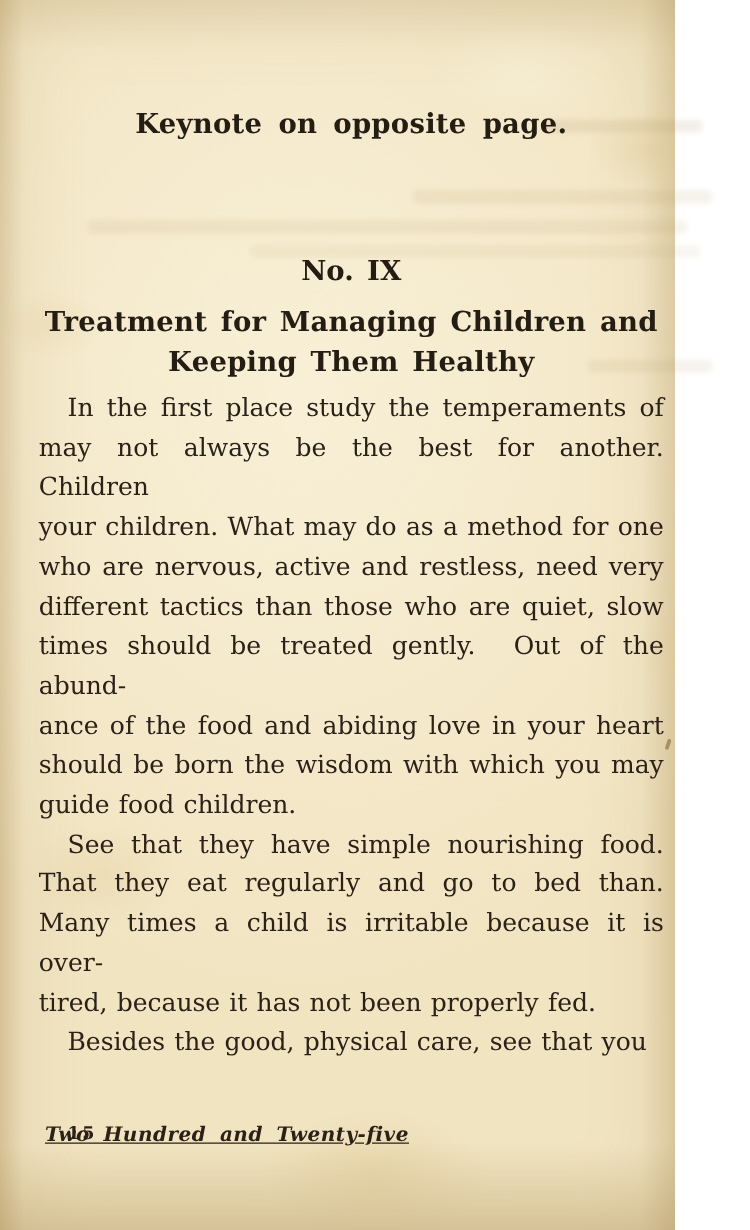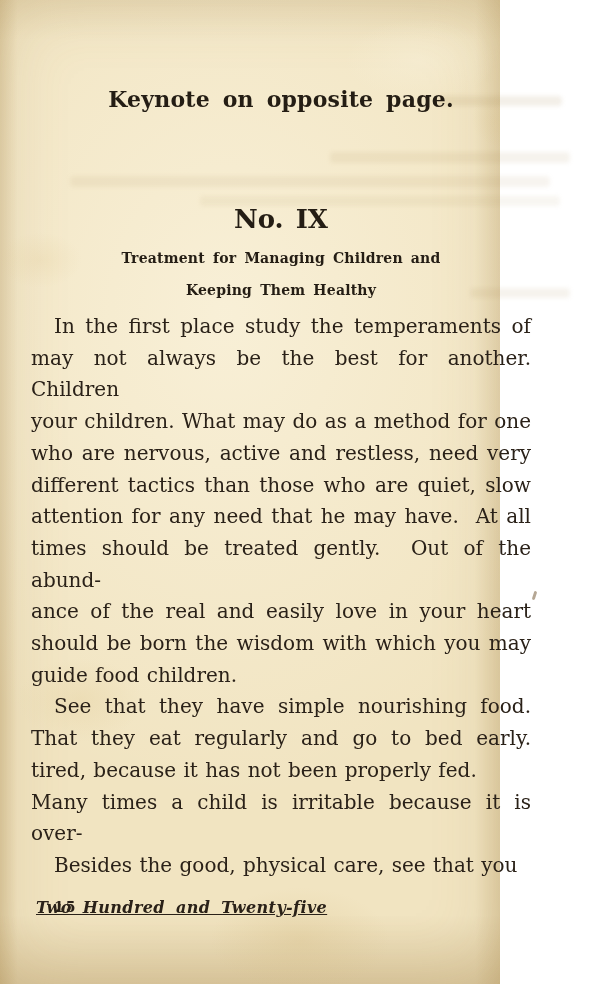--- a/index.html
+++ b/index.html
@@ -1,21 +1,21 @@
 <!DOCTYPE html>
 <html><head>
 <meta charset="utf-8">
 <style>
   html,body { margin:0; padding:0; }
   body {
     width:600px; height:984px; overflow:hidden;
     font-family:"DejaVu Serif", serif;
   }
   .page {
-    position:relative; width:500px; height:984px;
+    position:relative; width:540px; height:984px;
     background-color:#f1e4c1;
     background-image:
       radial-gradient(130% 85% at 45% 32%, rgba(253,247,229,0.60) 0%, rgba(253,247,229,0) 58%),
       linear-gradient(90deg, rgba(160,126,62,0.25) 0%, rgba(160,126,62,0) 3.5%, rgba(160,126,62,0) 95%, rgba(160,126,62,0.20) 100%),
       linear-gradient(180deg, rgba(160,126,62,0.12) 0%, rgba(160,126,62,0) 4%, rgba(160,126,62,0) 93%, rgba(150,115,55,0.22) 100%);
     box-shadow: inset 0 0 70px rgba(150,115,55,0.20);
     color:#2a2118;
   }
   
   .texture {
@@ -40,25 +40,25 @@
     background:rgba(120,95,60,0.55); border-radius:2px; transform:rotate(18deg);
   }
 
   .col { position:absolute; left:31px; width:500px; }
 
   .header-note {
     top:86px; text-align:center; font-weight:bold; font-size:22px;
     word-spacing:5px; color:#241d14; letter-spacing:0.2px;
   }
   .section-number {
-    top:204px; text-align:center; font-weight:bold; font-size:26px;
+    top:204px; text-align:center; font-weight:bold; font-size:22px;
     word-spacing:3px; color:#241d14;
   }
   .title {
-    top:242px; text-align:center; font-weight:bold; font-size:14px;
+    top:242px; text-align:center; font-weight:bold; font-size:22px;
     line-height:32px; word-spacing:3px; color:#241d14; letter-spacing:0.2px;
   }
   .body-text { top:311px; font-size:20px; line-height:31.7px; }
   .para { margin:0; }
   .line { text-align:justify; text-align-last:justify; white-space:pre-wrap; word-spacing:1px; }
   .line.first { padding-left:23px; }
   .line.last { text-align-last:left; }
 
   .footer-words {
     position:absolute; left:36px; top:898px;
@@ -93,31 +93,30 @@
 
   <div class="col body-text">
       <div class="para">
         <div class="line first">In the first place study the temperaments of</div>
         <div class="line">may not always be the best for another.  Children</div>
         <div class="line">your children. What may do as a method for one</div>
         <div class="line">who are nervous, active and restless, need very</div>
         <div class="line">different tactics than those who are quiet, slow</div>
       </div>
       <div class="para">
-        <div class="line">attention for any need that he may have.  At all</div>
         <div class="line">times should be treated gently.  Out of the abund-</div>
-        <div class="line">ance of the real and easily love in your heart</div>
+        <div class="line">ance of the food and abiding love in your heart</div>
         <div class="line">should be born the wisdom with which you may</div>
         <div class="line last">guide food children.</div>
       </div>
       <div class="para">
         <div class="line first">See that they have simple nourishing food.</div>
-        <div class="line">That they eat regularly and go to bed early.</div>
+        <div class="line">That they eat regularly and go to bed than.</div>
+        <div class="line">Many times a child is irritable because it is over-</div>
         <div class="line last">tired, because it has not been properly fed.</div>
-        <div class="line">Many times a child is irritable because it is over-</div>
       </div>
       <div class="para">
         <div class="line first last">Besides the good, physical care, see that you</div>
       </div>
     </div>
 
   <div class="footer-words">Two Hundred and Twenty-five</div>
   <div class="footer-number">15</div>
 </div>
 

